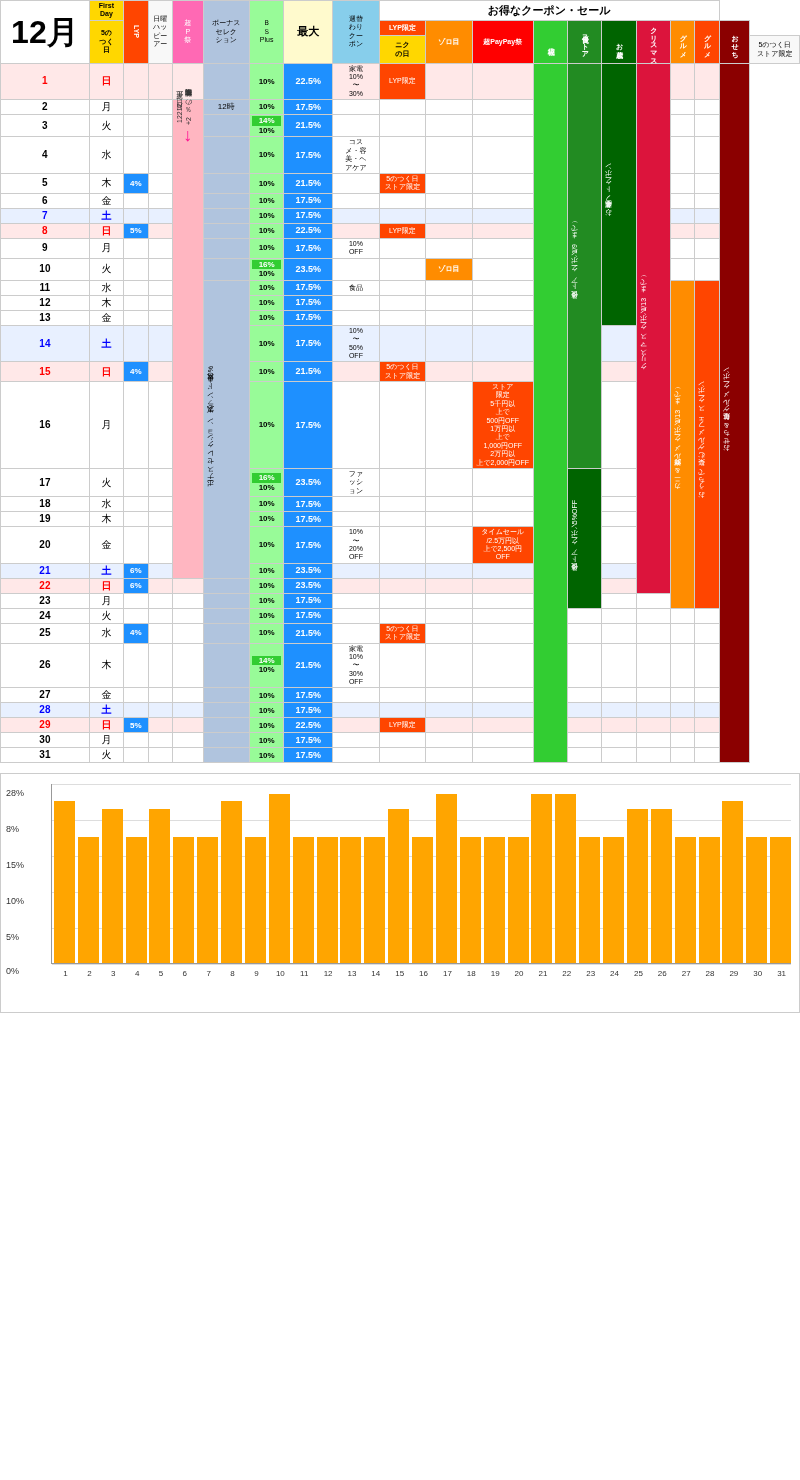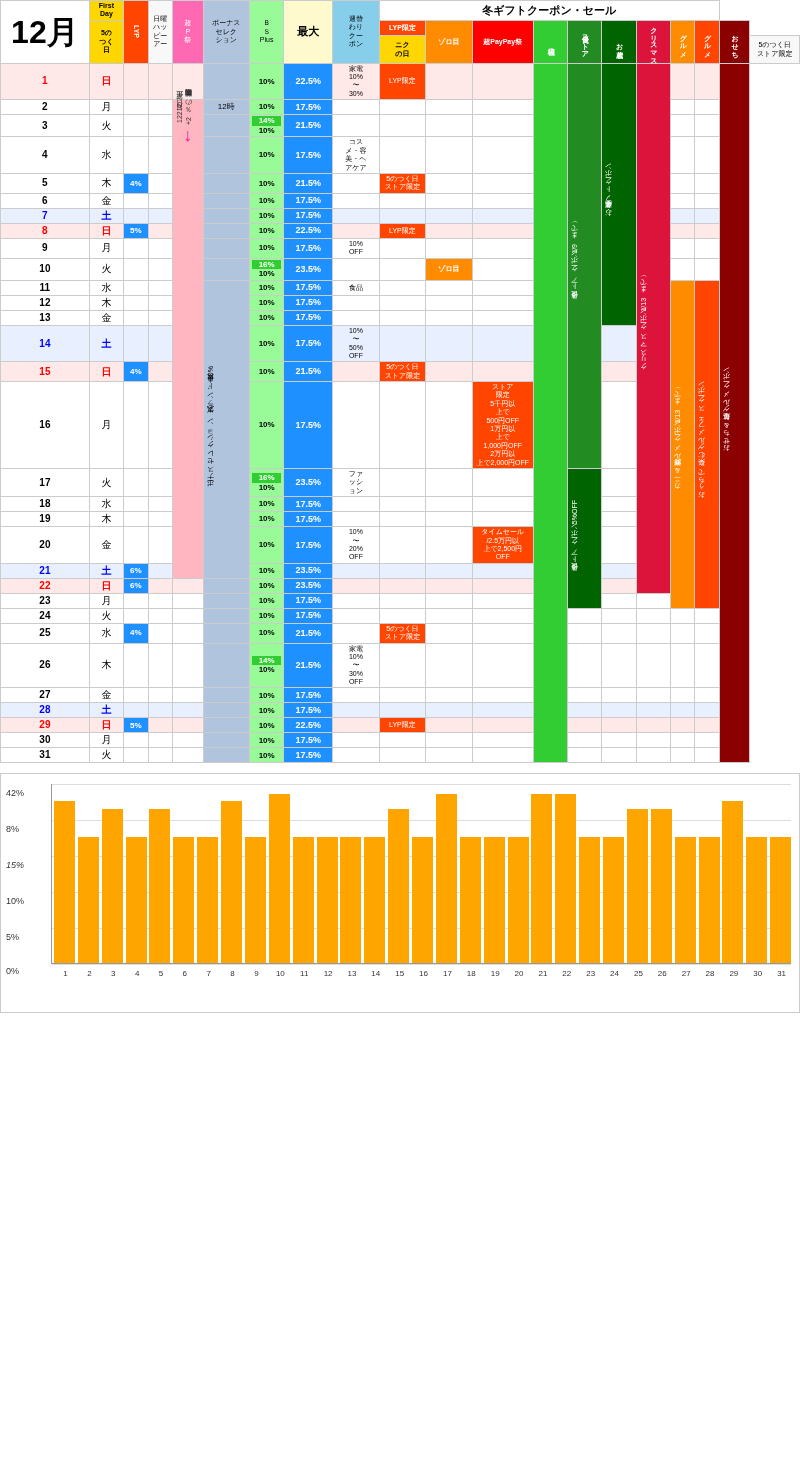--- a/index.html
+++ b/index.html
@@ -34,21 +34,21 @@
         </td>
         <td rowspan="1" style="background:#FFD700; font-size:7px; font-weight:bold; width:28px; border:1px solid #ccc;">First<br>Day</td>
         <td rowspan="3" style="background:#FF4500; color:#fff; font-size:7px; font-weight:bold; width:20px; border:1px solid #ccc; writing-mode:vertical-rl;">LYP</td>
         <td rowspan="3" style="background:#f8f8f8; font-size:7px; width:20px; border:1px solid #ccc;">日曜<br>ハッ<br>ピー<br>アー</td>
         <td rowspan="3" style="background:#FF69B4; color:#fff; font-size:7px; width:25px; border:1px solid #ccc;">超<br>P<br>祭</td>
         <td rowspan="3" style="background:#B0C4DE; font-size:7px; width:38px; border:1px solid #ccc;">ボーナス<br>セレク<br>ション</td>
         <td rowspan="3" style="background:#98FB98; font-size:7px; width:28px; border:1px solid #ccc;">Ｂ<br>Ｓ<br>Plus</td>
         <td rowspan="3" style="background:#FFFACD; font-size:11px; font-weight:bold; width:40px; border:1px solid #ccc;">最大</td>
         <td rowspan="3" style="background:#87CEEB; font-size:7px; width:38px; border:1px solid #ccc;">週替<br>わり<br>クー<br>ポン</td>
 
-        <td colspan="9" style="background:#fff; font-size:11px; font-weight:bold; border:1px solid #ccc; text-align:center;">冬ギフトクーポン・セール</td>
+        <td colspan="9" style="background:#fff; font-size:11px; font-weight:bold; border:1px solid #ccc; text-align:center;">お得なクーポン・セール</td>
       </tr>
       <tr>
         <td rowspan="2" style="background:#FFD700; font-size:7px; font-weight:bold; width:28px; border:1px solid #ccc;">5の<br>つく<br>日</td>
 
         <td rowspan="1" style="background:#FF4500; color:#fff; font-size:7px; font-weight:bold; border:1px solid #ccc; width:38px;">LYP限定</td>
         <td rowspan="2" style="background:#FF8C00; color:#fff; font-size:7px; font-weight:bold; border:1px solid #ccc; width:38px;">ゾロ目</td>
         <td rowspan="2" style="background:#FF0000; color:#fff; font-size:7px; font-weight:bold; border:1px solid #ccc; width:50px;">超PayPay祭</td>
         <td rowspan="2" style="background:#32CD32; color:#fff; font-size:7px; font-weight:bold; border:1px solid #ccc; width:28px; writing-mode:vertical-rl;">福袋</td>
         <td rowspan="2" style="background:#228B22; color:#fff; font-size:7px; font-weight:bold; border:1px solid #ccc; width:28px; writing-mode:vertical-rl;">優良ストア</td>
         <td rowspan="2" style="background:#006400; color:#fff; font-size:7px; font-weight:bold; border:1px solid #ccc; width:28px; writing-mode:vertical-rl;">お歳暮</td>
@@ -736,20 +736,20 @@
         <div style="position: absolute; bottom: 0px; left: 646.516px; width: 21px; height: 126px; background: rgb(255, 165, 0);"></div>
         <div style="position: absolute; bottom: -15px; left: 646.516px; width: 23px; text-align: center; font-size: 8px; color: rgb(51, 51, 51);">28</div>
         <div style="position: absolute; bottom: 0px; left: 670.387px; width: 21px; height: 162px; background: rgb(255, 165, 0);"></div>
         <div style="position: absolute; bottom: -15px; left: 670.387px; width: 23px; text-align: center; font-size: 8px; color: rgb(51, 51, 51);">29</div>
         <div style="position: absolute; bottom: 0px; left: 694.258px; width: 21px; height: 126px; background: rgb(255, 165, 0);"></div>
         <div style="position: absolute; bottom: -15px; left: 694.258px; width: 23px; text-align: center; font-size: 8px; color: rgb(51, 51, 51);">30</div>
         <div style="position: absolute; bottom: 0px; left: 718.129px; width: 21px; height: 126px; background: rgb(255, 165, 0);"></div>
         <div style="position: absolute; bottom: -15px; left: 718.129px; width: 23px; text-align: center; font-size: 8px; color: rgb(51, 51, 51);">31</div>
       </div>
 
-    <div style="position:absolute; left:5px; top:14px; font-size:9px; color:#333;">42%</div>
+    <div style="position:absolute; left:5px; top:14px; font-size:9px; color:#333;">28%</div>
     <div style="position:absolute; left:5px; top:50px; font-size:9px; color:#333;">8%</div>
-    <div style="position:absolute; left:5px; top:86px; font-size:9px; color:#333;font-style:italic;">15%</div>
+    <div style="position:absolute; left:5px; top:86px; font-size:9px; color:#333;">15%</div>
     <div style="position:absolute; left:5px; top:122px; font-size:9px; color:#333;">10%</div>
     <div style="position:absolute; left:5px; top:158px; font-size:9px; color:#333;">5%</div>
     <div style="position:absolute; left:5px; top:192px; font-size:9px; color:#333;">0%</div>
   </div>
 </div>
 
 </body></html>

